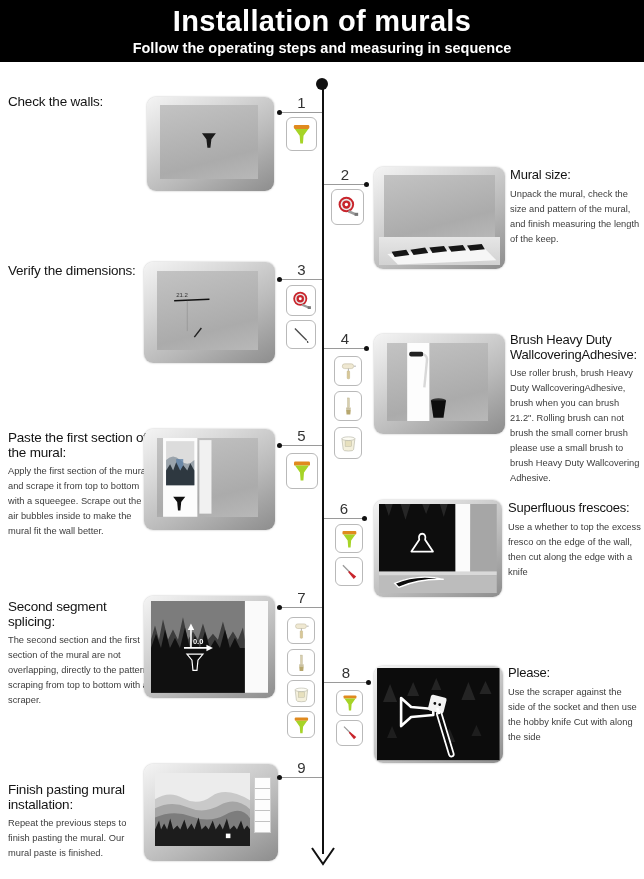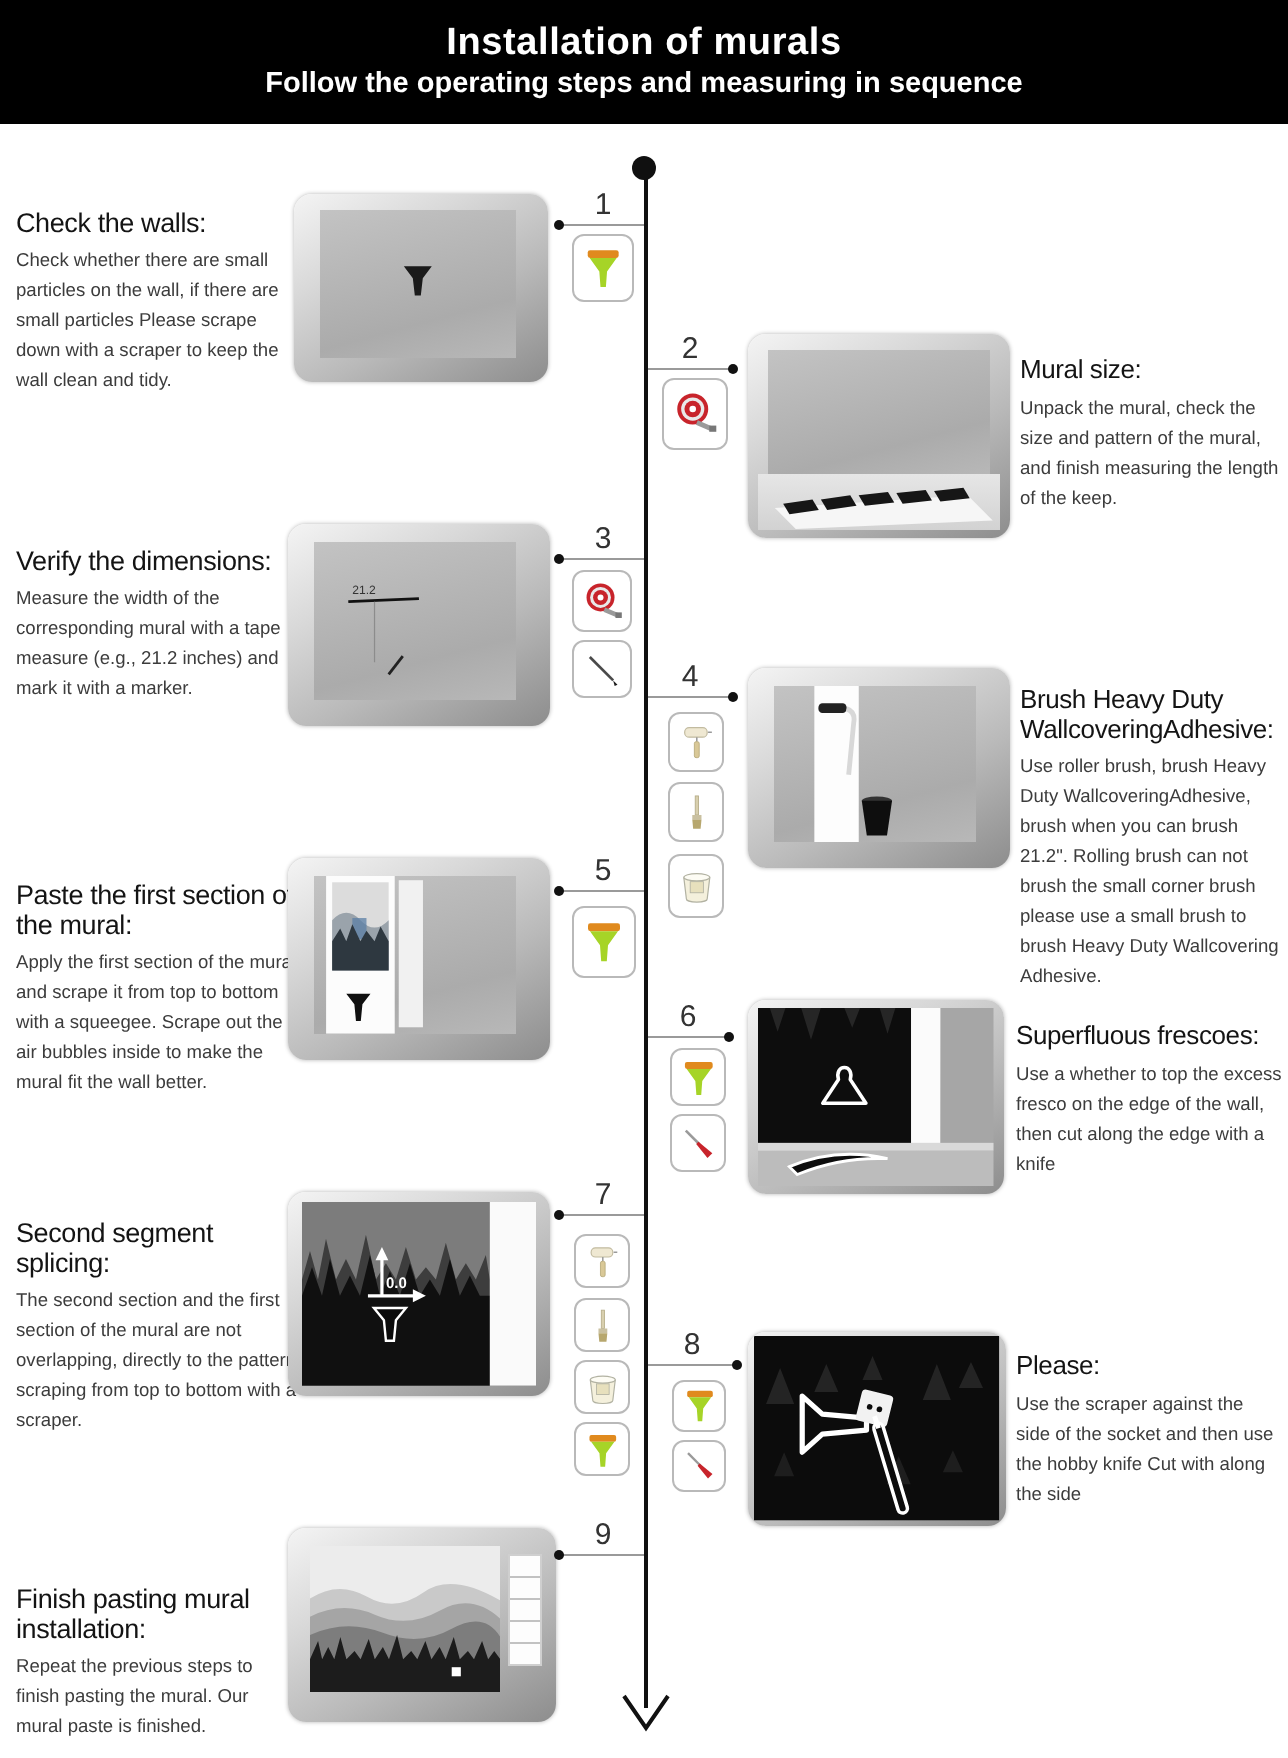--- a/index.html
+++ b/index.html
@@ -3,34 +3,34 @@
 <meta charset="utf-8">
 <style>
   * { margin:0; padding:0; box-sizing:border-box; }
   html,body { background:#fff; }
   body { font-family:"Liberation Sans", sans-serif; }
   .canvas { position:relative; width:644px; height:879px; background:#fff; overflow:hidden; }
 
   
   .header { position:absolute; left:0; top:0; width:644px; height:62px; background:#000;
             color:#fff; display:flex; flex-direction:column; align-items:center; justify-content:center; }
-  .header .title { font-size:19px; font-weight:700; letter-spacing:.3px; line-height:1.05; }
+  .header .title { font-size:29px; font-weight:700; letter-spacing:.3px; line-height:1.05; }
   .header .subtitle { font-size:14.5px; font-weight:700; margin-top:3px; }
 
   
   .timeline-line { position:absolute; left:322px; top:84px; width:2px; height:770px; background:#101010; }
   .timeline-start-dot { position:absolute; left:316px; top:78px; width:12px; height:12px; border-radius:50%; background:#101010; }
   .timeline-arrow { position:absolute; left:309px; top:845px; }
 
   .connector { position:absolute; height:1px; background:#9a9a9a; }
   .node-dot { position:absolute; width:5px; height:5px; border-radius:50%; background:#111; }
   .step-num { position:absolute; font-size:15px; color:#333; text-align:center; }
 
   
-  .text-block { position:absolute; color:#222;margin-top:10px; }
+  .text-block { position:absolute; color:#222; }
   .text-block h3 { font-size:13.5px; font-weight:400; color:#141414; line-height:1.12; letter-spacing:-.2px; margin-bottom:4px; }
   .text-block.tright h3 { font-size:13px; }
   .text-block p { font-size:9.3px; color:#3c3c3c; line-height:1.62; }
 
   
   .room { position:absolute; border-radius:9px; overflow:hidden;
           background:linear-gradient(150deg,#f4f4f4 0%,#d9d9d9 30%,#b9b9b9 62%,#8d8d8d 100%);
           box-shadow:0 0 2px rgba(0,0,0,.3); }
   .wall { position:absolute; overflow:hidden; background:linear-gradient(165deg,#c3c3c3 0%,#ababab 70%,#b8b8b8 100%); }
   .wall svg { position:absolute; left:0; top:0; width:100%; height:100%; }
@@ -53,21 +53,20 @@
   </div>
 
   <div class="timeline-line"></div>
   <div class="timeline-start-dot"></div>
   <svg class="timeline-arrow" width="28" height="22">
     <path d="M3 3 L14 19 L25 3" fill="none" stroke="#111" stroke-width="2"></path>
   </svg>
 
   <div class="text-block" style="left:8px;top:94px;width:140px;">
     <h3>Check the walls:</h3>
-    <p>Check whether there are small particles on the wall, if there are small particles Please scrape down with a scraper to keep the wall clean and tidy.</p>
   </div>
   <div class="room" style="left:147px;top:97px;width:127px;height:94px;">
     <div class="wall wall-default">
       <svg viewBox="0 0 98 73" preserveAspectRatio="none">
         <path d="M42 28 h14 l-4.5 6 l-1 8.5 h-3 l-1 -8.5 z" fill="#1a1a1a"></path>
       </svg>
     </div>
   </div>
   <div class="connector" style="left:280px;top:112px;width:42px;"></div>
   <div class="node-dot" style="left:277px;top:110px;"></div>
@@ -105,21 +104,20 @@
       </svg>
     </div>
   </div>
   <div class="text-block tright" style="left:510px;top:168px;width:130px;">
     <h3>Mural size:</h3>
     <p>Unpack the mural, check the size and pattern of the mural, and finish measuring the length of the keep.</p>
   </div>
 
   <div class="text-block" style="left:8px;top:263px;width:142px;">
     <h3>Verify the dimensions:</h3>
-    <p>Measure the width of the corresponding mural with a tape measure (e.g., 21.2 inches) and mark it with a marker.</p>
   </div>
   <div class="room" style="left:144px;top:262px;width:131px;height:101px;">
     <div class="wall wall-default">
       <svg viewBox="0 0 100 75">
         <text x="19" y="24" font-size="6" fill="#333">21.2</text>
         <path d="M17 28 L52 26.5" stroke="#111" stroke-width="1.4"></path>
         <path d="M30 28 V 58" stroke="#8c8c8c" stroke-width=".6"></path>
         <path d="M37 64 l7 -9" stroke="#222" stroke-width="1.4"></path>
       </svg>
     </div>

